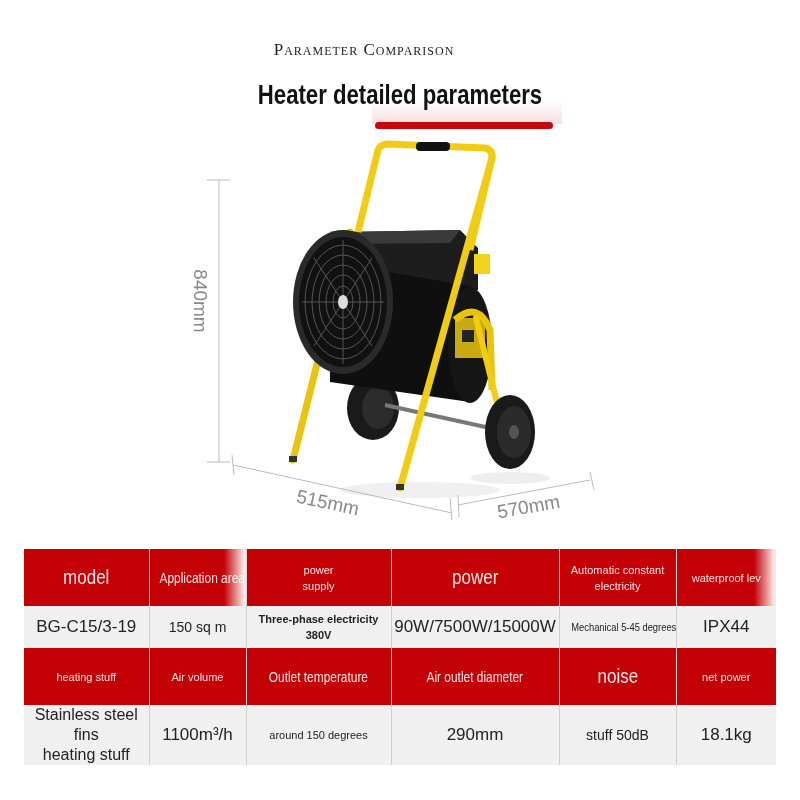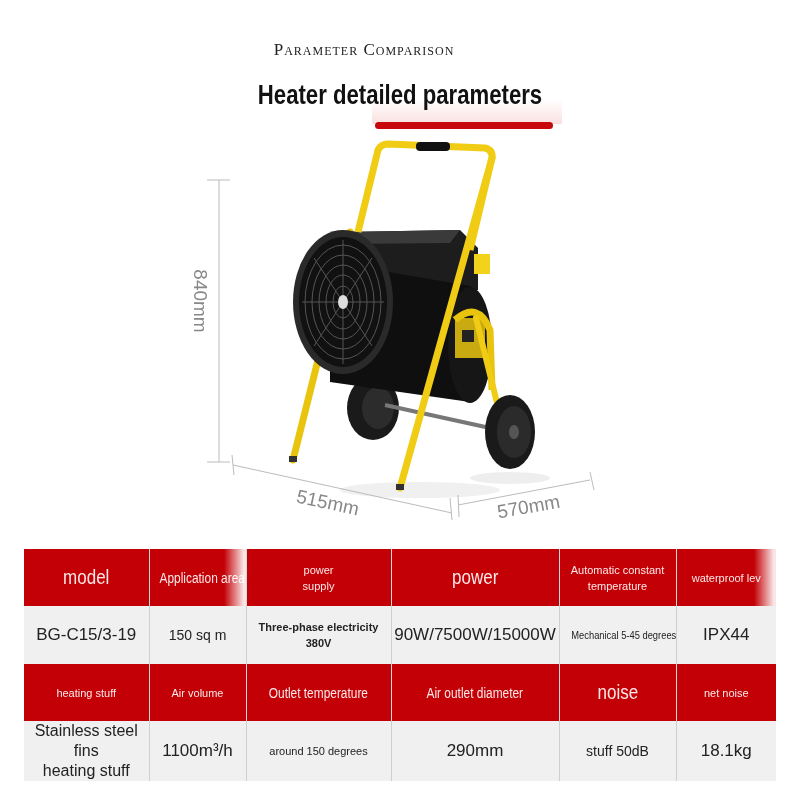--- a/index.html
+++ b/index.html
@@ -35,21 +35,21 @@
   }
   .spec-table td {
     text-align: center; vertical-align: middle; padding: 0 2px;
     border-left: 1px solid #cfcfcf; overflow: hidden; white-space: nowrap;
     font-family: "Liberation Sans", sans-serif;
   }
   .spec-table td:first-child { border-left: none; }
   .spec-table tr.head td { background: #c30006; color: #fde8e8; height: 57px; }
   .spec-table tr.head td { border-left: 1px solid #d9d9d9; }
   .spec-table tr.head td:first-child { border-left: none; }
-  .spec-table tr.data td { background: #f1f0f1; color: #222; height: 58px; }
+  .spec-table tr.data td { background: #f1f0f1; color: #222; height: 42px; }
 
   .h-lg { font-size: 20px; }
   .h-md { font-size: 14px; }
   .h-sm { font-size: 11px; line-height: 16px; white-space: normal !important; }
   .h-xs { font-size: 11px; }
   .d-lg { font-size: 17px; }
   .d-md { font-size: 14px; }
   .d-sm { font-size: 11px; line-height: 16px; white-space: normal !important; font-weight: bold; }
   .d-xs { font-size: 11px; }
   .d-2l { font-size: 16px; line-height: 20px; white-space: normal !important; }
@@ -150,42 +150,42 @@
       <tr class="head">
     <td class="h-lg"><span class="narrow">model</span></td>
     <td class="h-md cut"><span class="narrow">Application area</span></td>
     <td class="h-sm">
           <div>power</div>
           <div>supply</div>
         </td>
     <td class="h-lg"><span class="narrow">power</span></td>
     <td class="h-sm">
           <div>Automatic constant</div>
-          <div>temperature</div>
+          <div>electricity</div>
         </td>
     <td class="h-xs cut"><span>waterproof lev</span></td>
   </tr>
   <tr class="data">
     <td class="d-lg">BG-C15/3-19</td>
     <td class="d-md">150 sq m</td>
     <td class="d-sm">
           <div>Three-phase electricity</div>
           <div>380V</div>
         </td>
     <td class="d-lg">90W/7500W/15000W</td>
     <td class="d-xs"><span class="narrow">Mechanical 5-45 degrees</span></td>
     <td class="d-lg">IPX44</td>
   </tr>
   <tr class="head">
     <td class="h-xs"><span>heating stuff</span></td>
     <td class="h-xs"><span>Air volume</span></td>
     <td class="h-md"><span class="narrow">Outlet temperature</span></td>
     <td class="h-md"><span class="narrow">Air outlet diameter</span></td>
     <td class="h-lg"><span class="narrow">noise</span></td>
-    <td class="h-xs"><span>net noise</span></td>
+    <td class="h-xs"><span>net power</span></td>
   </tr>
   <tr class="data">
     <td class="d-2l">
           <div>Stainless steel fins</div>
           <div>heating stuff</div>
         </td>
     <td class="d-lg">1100m³/h</td>
     <td class="d-xs">around 150 degrees</td>
     <td class="d-lg">290mm</td>
     <td class="d-md">stuff 50dB</td>

